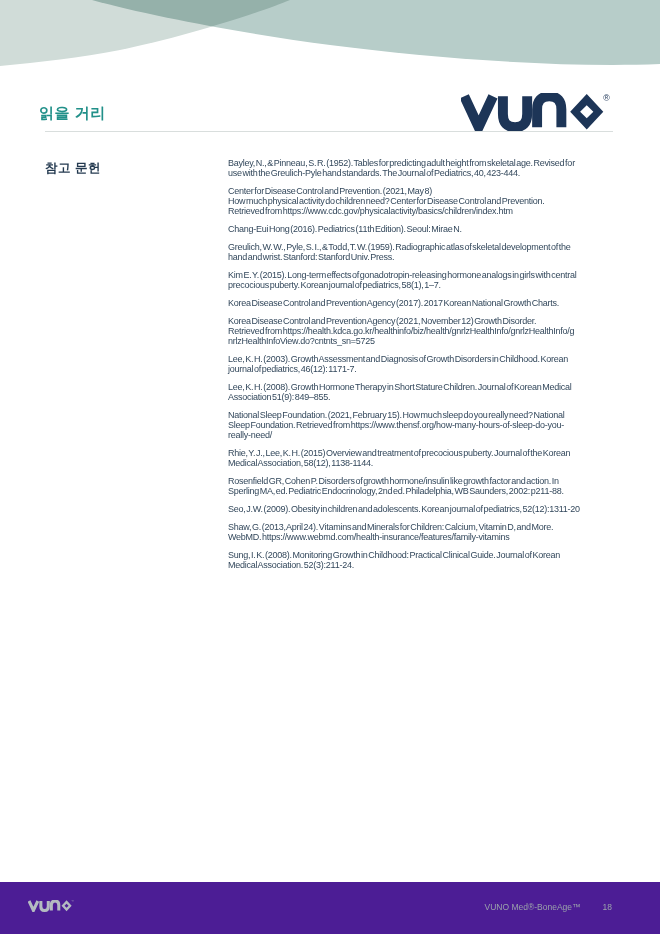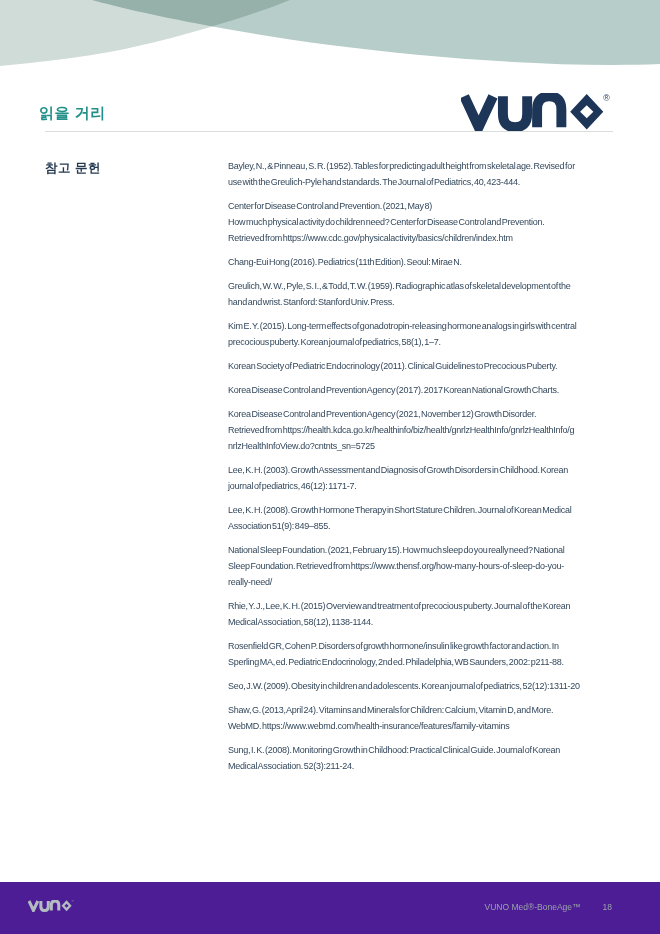--- a/index.html
+++ b/index.html
@@ -40,21 +40,21 @@
     font-size: 12.5px; font-weight: bold;
     color: #243a50; letter-spacing: 0.5px;
   }
 
   .references {
     position: absolute; left: 228px; top: 158px;
     width: 390px;
   }
   .reference-item {
     white-space: pre;
-    font-size: 9px; line-height: 16px;
+    font-size: 9px; line-height: 10px;
     letter-spacing: -0.25px; word-spacing: -1.5px;
     color: #33485c;
     margin-bottom: 8px;
   }
 
   .footer {
     position: absolute; left: 0; bottom: 0;
     width: 660px; height: 52px;
     background: #4c1d95;
   }
@@ -96,21 +96,20 @@
   <p class="reference-item">Bayley, N., &amp; Pinneau, S. R. (1952). Tables for predicting adult height from skeletal age. Revised for
 use with the Greulich-Pyle hand standards. The Journal of Pediatrics, 40, 423-444.</p>
   <p class="reference-item">Center for Disease Control and Prevention. (2021, May 8)
 How much physical activity do children need? Center for Disease Control and Prevention.
 Retrieved from https://www.cdc.gov/physicalactivity/basics/children/index.htm</p>
   <p class="reference-item">Chang-Eui Hong (2016). Pediatrics (11th Edition). Seoul: Mirae N.</p>
   <p class="reference-item">Greulich, W. W., Pyle, S. I., &amp; Todd, T. W. (1959). Radiographic atlas of skeletal development of the
 hand and wrist. Stanford: Stanford Univ. Press.</p>
   <p class="reference-item">Kim E. Y. (2015). Long-term effects of gonadotropin-releasing hormone analogs in girls with central
 precocious puberty. Korean journal of pediatrics, 58(1), 1–7.</p>
-  <p class="reference-item">Korean Society of Pediatric Endocrinology (2011). Clinical Guidelines to Precocious Puberty.</p>
   <p class="reference-item">Korea Disease Control and Prevention Agency (2017). 2017 Korean National Growth Charts.</p>
   <p class="reference-item">Korea Disease Control and Prevention Agency (2021, November 12) Growth Disorder.
 Retrieved from https://health.kdca.go.kr/healthinfo/biz/health/gnrlzHealthInfo/gnrlzHealthInfo/g
 nrlzHealthInfoView.do?cntnts_sn=5725</p>
   <p class="reference-item">Lee, K. H. (2003). Growth Assessment and Diagnosis of Growth Disorders in Childhood. Korean
 journal of pediatrics, 46(12): 1171-7.</p>
   <p class="reference-item">Lee, K. H. (2008). Growth Hormone Therapy in Short Stature Children. Journal of Korean Medical
 Association 51(9): 849–855.</p>
   <p class="reference-item">National Sleep Foundation. (2021, February 15). How much sleep do you really need? National
 Sleep Foundation. Retrieved from https://www.thensf.org/how-many-hours-of-sleep-do-you-

